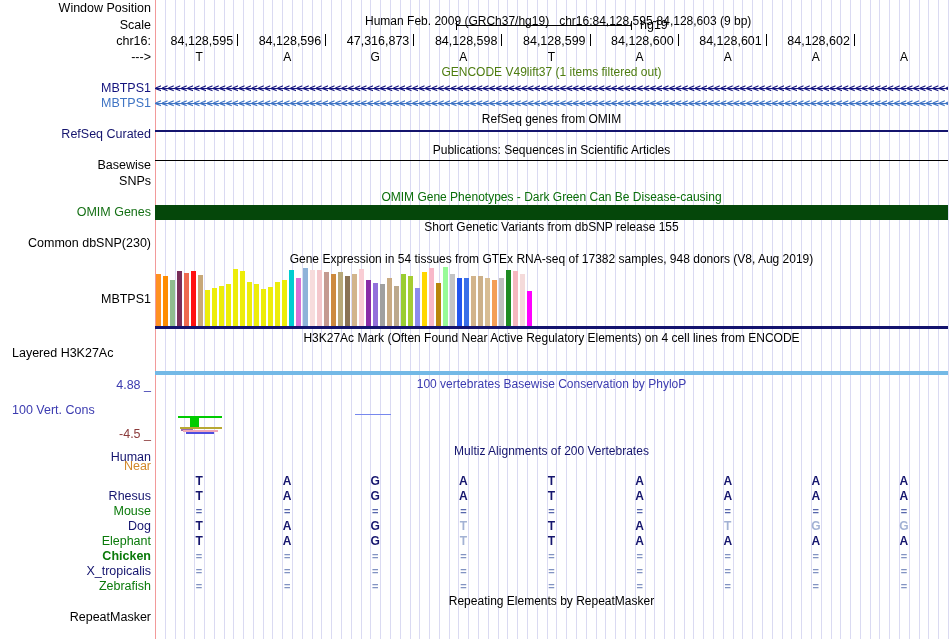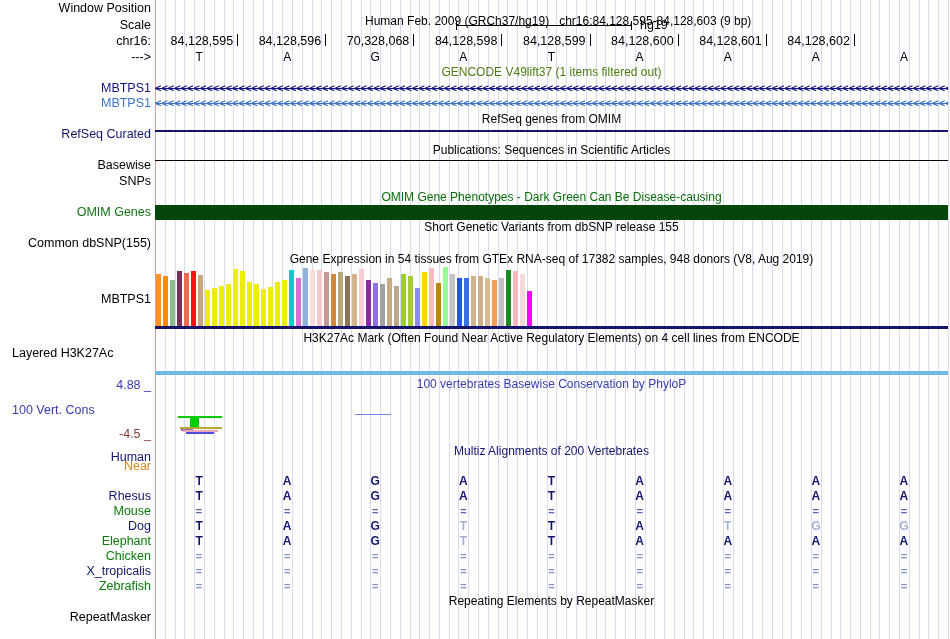--- a/index.html
+++ b/index.html
@@ -122,21 +122,21 @@
   <div class="scalebar-line" style="left:456px;top:25px;width:176px;height:1px;"></div>
   <div class="scalebar-line" style="left:456px;top:21px;width:1px;height:9px;"></div>
   <div class="scalebar-line" style="left:631px;top:21px;width:1px;height:9px;"></div>
   <div class="lbl" style="top:19px;left:640px;color:#000;">hg19</div>
 
   <div id="ruler-layer">
       <div class="rulernum" style="top: 35px; left: 115.111px; width: 118px;">84,128,595</div>
       <div class="tickmark" style="top: 34px; left: 237.111px;"></div>
       <div class="rulernum" style="top: 35px; left: 203.222px; width: 118px;">84,128,596</div>
       <div class="tickmark" style="top: 34px; left: 325.222px;"></div>
-      <div class="rulernum" style="top: 35px; left: 291.333px; width: 118px;">70,328,068</div>
+      <div class="rulernum" style="top: 35px; left: 291.333px; width: 118px;">47,316,873</div>
       <div class="tickmark" style="top: 34px; left: 413.333px;"></div>
       <div class="rulernum" style="top: 35px; left: 379.444px; width: 118px;">84,128,598</div>
       <div class="tickmark" style="top: 34px; left: 501.444px;"></div>
       <div class="rulernum" style="top: 35px; left: 467.556px; width: 118px;">84,128,599</div>
       <div class="tickmark" style="top: 34px; left: 589.556px;"></div>
       <div class="rulernum" style="top: 35px; left: 555.667px; width: 118px;">84,128,600</div>
       <div class="tickmark" style="top: 34px; left: 677.667px;"></div>
       <div class="rulernum" style="top: 35px; left: 643.778px; width: 118px;">84,128,601</div>
       <div class="tickmark" style="top: 34px; left: 765.778px;"></div>
       <div class="rulernum" style="top: 35px; left: 731.889px; width: 118px;">84,128,602</div>
@@ -156,33 +156,33 @@
       <div class="lbl lbl-right" style="top: 2px; color: rgb(0, 0, 0);">Window Position</div>
       <div class="lbl lbl-right" style="top: 19px; color: rgb(0, 0, 0);">Scale</div>
       <div class="lbl lbl-right" style="top: 35px; color: rgb(0, 0, 0);">chr16:</div>
       <div class="lbl lbl-right" style="top: 51px; color: rgb(0, 0, 0);">---&gt;</div>
       <div class="lbl lbl-right" style="top: 82px; color: rgb(20, 20, 126);">MBTPS1</div>
       <div class="lbl lbl-right" style="top: 97px; color: rgb(63, 116, 196);">MBTPS1</div>
       <div class="lbl lbl-right" style="top: 128px; color: rgb(20, 20, 110);">RefSeq Curated</div>
       <div class="lbl lbl-right" style="top: 159px; color: rgb(0, 0, 0);">Basewise</div>
       <div class="lbl lbl-right" style="top: 175px; color: rgb(0, 0, 0);">SNPs</div>
       <div class="lbl lbl-right" style="top: 206px; color: rgb(21, 112, 21);">OMIM Genes</div>
-      <div class="lbl lbl-right" style="top: 237px; color: rgb(0, 0, 0);">Common dbSNP(155)</div>
+      <div class="lbl lbl-right" style="top: 237px; color: rgb(0, 0, 0);">Common dbSNP(230)</div>
       <div class="lbl lbl-right" style="top: 293px; color: rgb(0, 0, 0);">MBTPS1</div>
       <div class="lbl lbl-left" style="top: 347px; color: rgb(0, 0, 0);">Layered H3K27Ac</div>
       <div class="lbl lbl-right" style="top: 379px; color: rgb(59, 59, 176);">4.88 _</div>
       <div class="lbl lbl-left" style="top: 404px; color: rgb(59, 59, 176);">100 Vert. Cons</div>
       <div class="lbl lbl-right" style="top: 428px; color: rgb(139, 58, 58);">-4.5 _</div>
       <div class="lbl lbl-right" style="top: 460px; color: rgb(210, 136, 42);">Near</div>
       <div class="lbl lbl-right" style="top: 451px; color: rgb(20, 20, 110);">Human</div>
       <div class="lbl lbl-right" style="top: 490px; color: rgb(20, 20, 110);">Rhesus</div>
       <div class="lbl lbl-right" style="top: 505px; color: rgb(10, 122, 10);">Mouse</div>
       <div class="lbl lbl-right" style="top: 520px; color: rgb(20, 20, 110);">Dog</div>
       <div class="lbl lbl-right" style="top: 535px; color: rgb(10, 122, 10);">Elephant</div>
-      <div class="lbl lbl-right" style="top: 550px; color: rgb(10, 122, 10);">Chicken</div>
+      <div class="lbl lbl-right" style="top: 550px; color: rgb(10, 122, 10); font-weight: bold;">Chicken</div>
       <div class="lbl lbl-right" style="top: 565px; color: rgb(20, 20, 110);">X_tropicalis</div>
       <div class="lbl lbl-right" style="top: 580px; color: rgb(10, 122, 10);">Zebrafish</div>
       <div class="lbl lbl-right" style="top: 611px; color: rgb(0, 0, 0);">RepeatMasker</div>
     </div>
 
   <div id="center-titles">
       <div class="ctitle" style="top: 66px; color: #4d7c0f;">GENCODE V49lift37 (1 items filtered out)</div>
       <div class="ctitle" style="top: 113px; color: rgb(0, 0, 0);">RefSeq genes from OMIM</div>
       <div class="ctitle" style="top: 144px; color: rgb(0, 0, 0);">Publications: Sequences in Scientific Articles</div>
       <div class="ctitle" style="top: 191px; color: rgb(10, 110, 10);">OMIM Gene Phenotypes - Dark Green Can Be Disease-causing</div>

